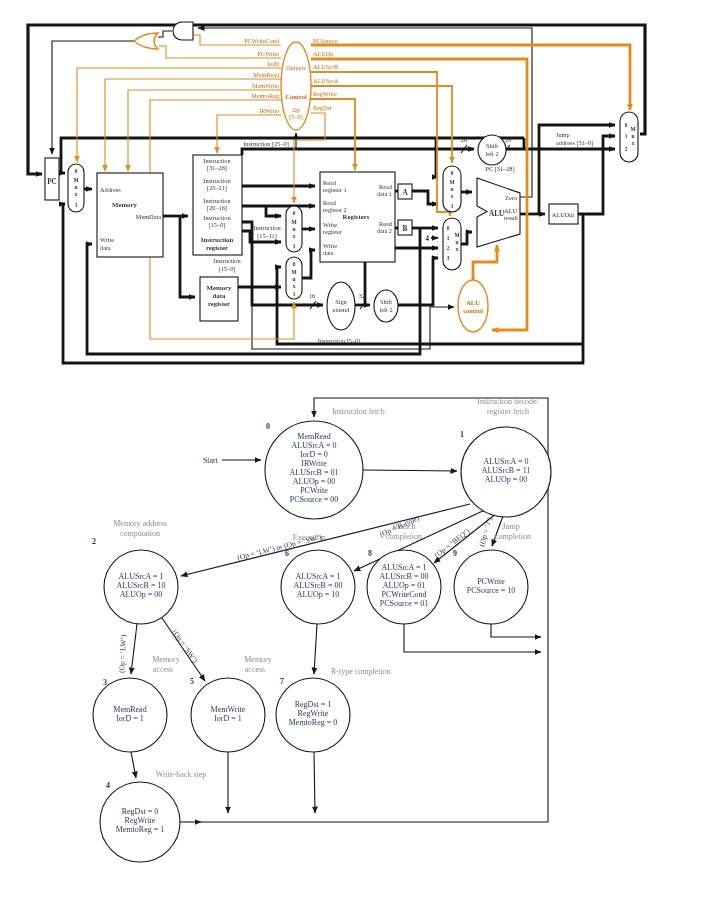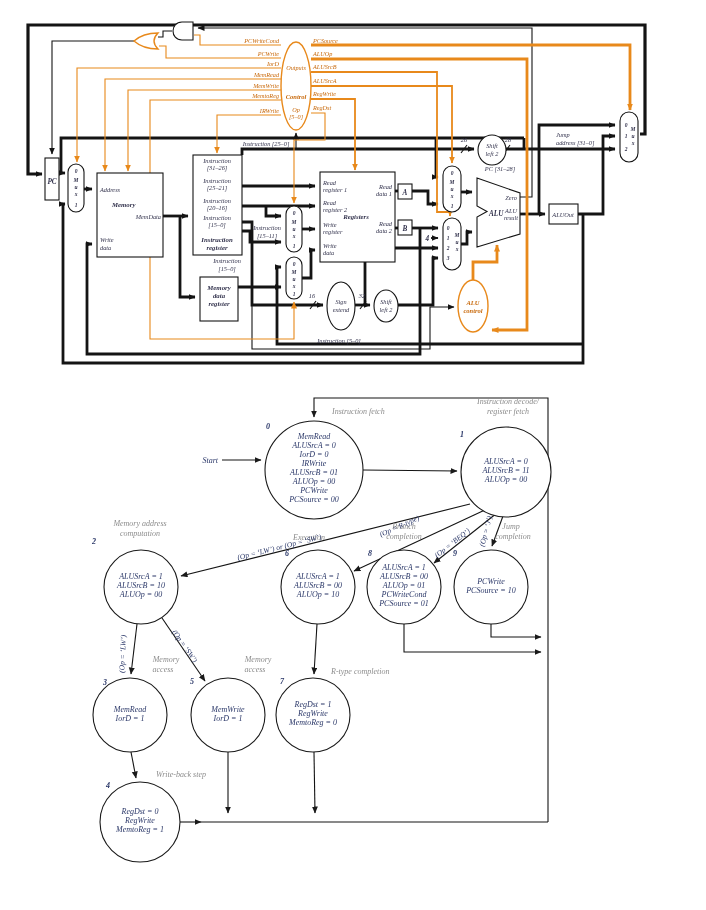--- a/index.html
+++ b/index.html
@@ -1,16 +1,16 @@
 <!DOCTYPE html>
 <html><head>
 <meta charset="utf-8">
 <style>
   html,body{margin:0;padding:0;background:#fff;}
-  #page{position:relative;width:706px;height:910px;background:#fff;overflow:hidden;font-style:italic;}
+  #page{position:relative;width:706px;height:910px;background:#fff;overflow:hidden;}
   svg{position:absolute;left:0;font-family:"Liberation Serif","DejaVu Serif",serif;}
   
   .w35{stroke:#141414;stroke-width:3.2;fill:none}
   .w3{stroke:#141414;stroke-width:2.8;fill:none}
   .w2{stroke:#141414;stroke-width:1.8;fill:none}
   .w1{stroke:#141414;stroke-width:1.1;fill:none}
   .o3{stroke:#E8891B;stroke-width:2.8;fill:none}
   .o2{stroke:#E8891B;stroke-width:1.8;fill:none}
   .o1{stroke:#E8891B;stroke-width:1.1;fill:none}
   

